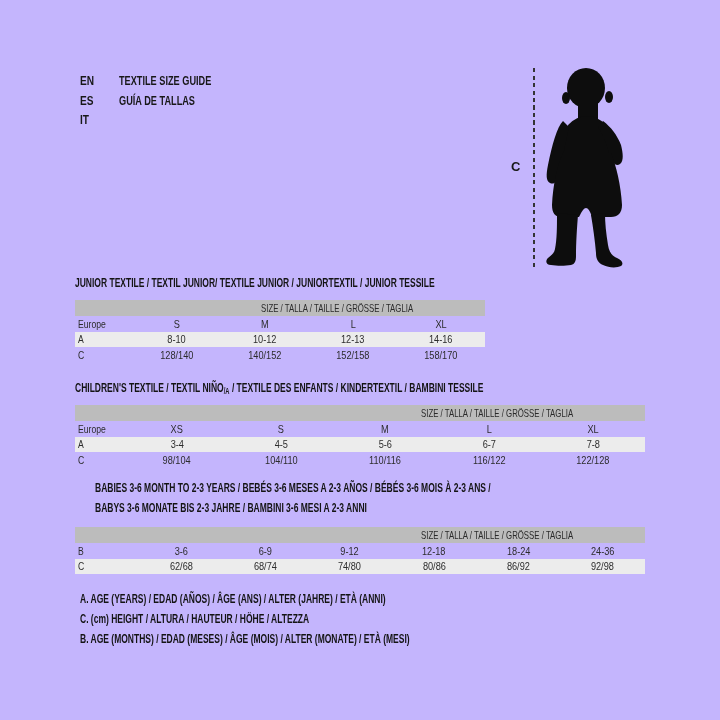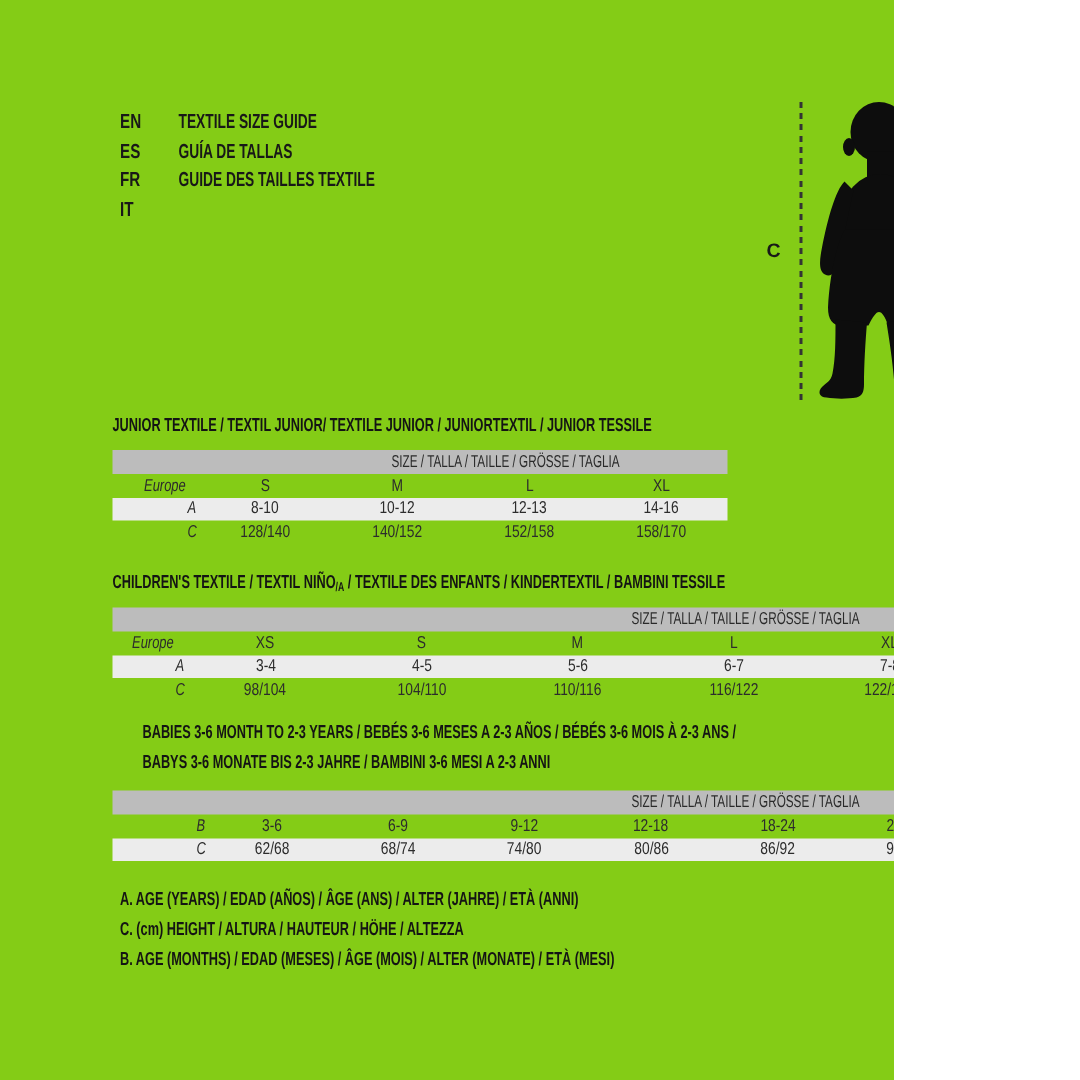--- a/index.html
+++ b/index.html
@@ -1,17 +1,17 @@
 <!DOCTYPE html>
 <html style="--header-bar-bg: #bcbcbc; --stripe-bg: #ececec; --text: #1e1e1e; --silhouette: #0d0d0d; --measure-line: #343434;"><head>
 <meta charset="utf-8">
 <style>
   html,body { margin:0; padding:0; background:#fff; }
   .canvas {
-    position:relative; width:596px; height:720px; background:#84cc16;
+    position:relative; width:720px; height:720px; background:#c4b5fd;
     font-family:"Liberation Sans", sans-serif; color:#1e1e1e; overflow:hidden;
   }
   
   .sqz  { display:inline-block; transform:scaleX(0.68); transform-origin:0 50%; white-space:nowrap; }
   .sqz2 { display:inline-block; transform:scaleX(0.75); transform-origin:0 50%; white-space:nowrap; }
   .sqzc { display:inline-block; transform:scaleX(0.80); transform-origin:50% 50%; white-space:nowrap; }
 
   
   .lang { position:absolute; left:80px; top:71px; }
   .lrow { display:grid; grid-template-columns:39px auto; height:19.5px; align-items:center; }
@@ -34,44 +34,40 @@
   .t1 { top:300px; width:410px; }
   .t2 { top:405px; width:570px; }
   .t3 { top:527px; width:570px; }
   .thead { height:16px; background:var(--header-bar-bg,#bcbcbc); display:flex; align-items:center; padding-left:5px; box-sizing:border-box;justify-content:flex-end; }
   .thead .sqz { font-size:11.5px; color:#2a2a2a; }
   .trow { display:grid; height:15.5px; align-items:center; font-size:11.5px; color:#2c2c2c; }
   .g5 { grid-template-columns:58px repeat(4,1fr); }
   .g6 { grid-template-columns:50px repeat(5,1fr); }
   .g7 { grid-template-columns:64px repeat(6,1fr); }
   .stripe { background:var(--stripe-bg,#ececec); }
-  .c0 { text-align:right; padding-left:3px;font-style:italic; }
+  .c0 { text-align:left; padding-left:3px; }
   .cd { text-align:center; }
 
   
   .notes { position:absolute; left:80px; top:592px; }
   .note { height:20px; font-weight:bold; font-size:12.5px; color:#141414; }
 </style>
 </head>
 <body>
 
 <div class="canvas">
 
   <section class="lang">
     <div class="lrow">
       <span class="lcode"><span class="sqz2">EN</span></span>
       <span class="llabel"><span class="sqz">TEXTILE SIZE GUIDE</span></span>
     </div>
     <div class="lrow">
       <span class="lcode"><span class="sqz2">ES</span></span>
       <span class="llabel"><span class="sqz">GUÍA DE TALLAS</span></span>
-    </div>
-    <div class="lrow">
-      <span class="lcode"><span class="sqz2">FR</span></span>
-      <span class="llabel"><span class="sqz">GUIDE DES TAILLES TEXTILE</span></span>
     </div>
     <div class="lrow">
       <span class="lcode"><span class="sqz2">IT</span></span>
     </div>
   </section>
 
   <div class="figure">
     <span class="clabel">C</span>
     <div class="dash"></div>
     <svg class="sil" width="92" height="208" viewBox="0 0 92 208" fill="var(--silhouette,#0d0d0d)" xmlns="http://www.w3.org/2000/svg">

